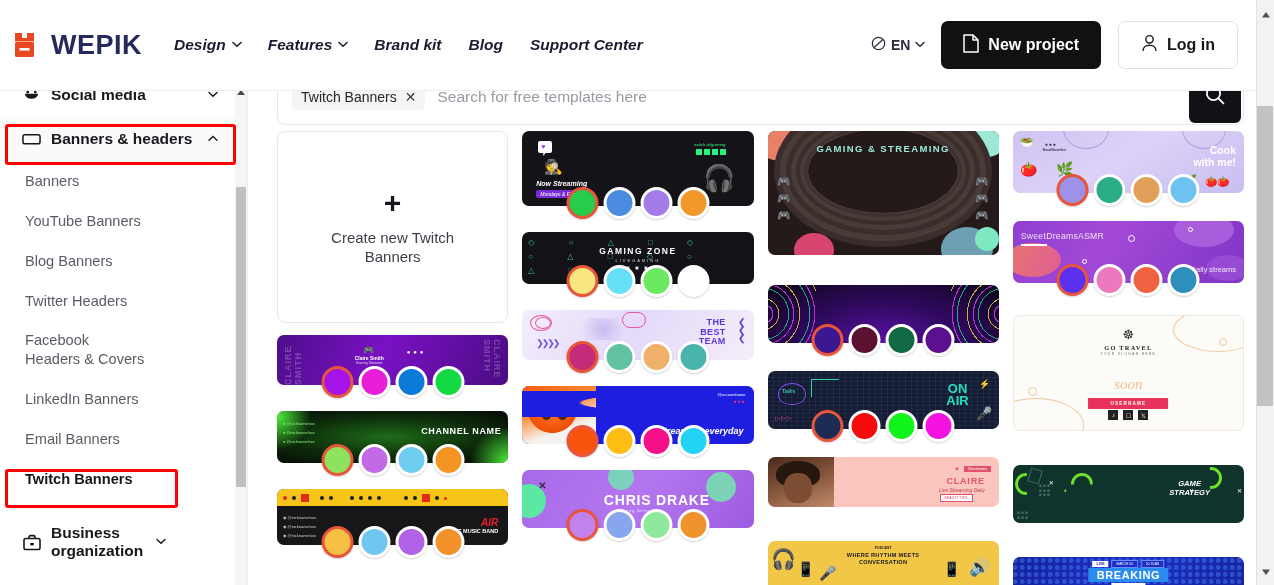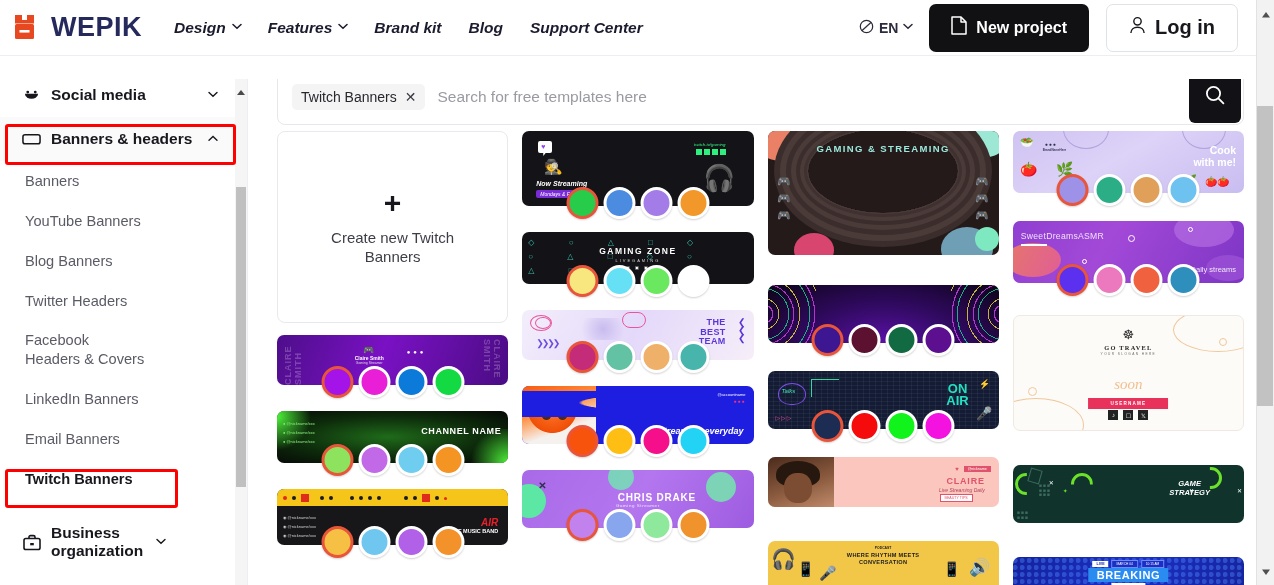--- a/index.html
+++ b/index.html
@@ -8,21 +8,21 @@
     width: 1274px; height: 585px;
     overflow: hidden;
     background: #ffffff;
     font-family: "Liberation Sans", sans-serif;
     color: #1b1b2f;
   }
   .page { position: relative; width: 1274px; height: 585px; overflow: hidden; background:#fff; }
 
   
   .header {
-    position: absolute; top: 0; left: 0; width: 1256px; height: 56px;
+    position: absolute; top: 0; left: 0; width: 1256px; height: 91px;
     background: #fff; border-bottom: 1px solid #eceef1;
     display: flex; align-items: center; padding: 0 18px 0 14px; z-index: 40;
   }
   .logo { display: flex; align-items: center; gap: 9px; margin-right: 32px; }
   .logo-mark { width: 28px; height: 27px; position: relative; display:block; }
   .logo-text {
     font-size: 27px; font-weight: 800; letter-spacing: .5px;
     color: #26295c; font-family: "Liberation Sans", sans-serif;
   }
   .nav { display: flex; align-items: center; gap: 27px; }
@@ -41,21 +41,21 @@
   }
   .btn-new {
     display: flex; align-items: center; justify-content:center; gap: 9px;
     background: #111114; color: #fff; border-radius: 7px;
     height: 48px; padding: 0 22px; font-size: 16px; font-weight: 700; cursor: pointer;
     white-space: nowrap;
   }
   .btn-login {
     display: flex; align-items: center; justify-content:center; gap: 9px;
     background: #fff; color: #17171d; border: 1px solid #dfe2e6; border-radius: 7px;
-    height: 48px; padding: 0 22px; font-size: 20px; font-weight: 600; cursor: pointer;
+    height: 48px; padding: 0 22px; font-size: 16px; font-weight: 600; cursor: pointer;
     white-space: nowrap;
   }
 
   
   .sidebar {
     position: absolute; left: 0; top: 79px; width: 248px; height: 506px;
     background: #fff; border-right: 1px solid #eceef1; overflow: hidden;
   }
   .side-scroll { position: absolute; inset: 0 12px 0 0; padding: 0 0 0 0; }
   .side-group {
@@ -496,21 +496,21 @@
           </div>
         </div>
 
         <div class="tcard" style="margin-top:14px;">
           <div class="tthumb" style="height:58px;background:linear-gradient(120deg,#a96ae8 0%,#b476ef 50%,#9d5ce0 100%);">
             <div style="position:absolute;left:-10px;top:14px;width:34px;height:34px;border-radius:50%;background:#5ce8a4;"></div>
             <div style="position:absolute;left:86px;top:-6px;width:26px;height:26px;border-radius:50%;background:#6fe8b0;opacity:.8;"></div>
             <div style="position:absolute;right:18px;top:2px;width:30px;height:30px;border-radius:50%;background:#74e6ad;opacity:.85;"></div>
             <div style="position:absolute;left:16px;top:10px;font-size:10px;font-weight:800;color:#2f2f4f;">✕</div>
             <div style="position:absolute;left:0;right:0;top:22px;text-align:center;">
-              <div style="font-size:10px;font-weight:800;color:#fff;letter-spacing:.8px;padding-left:38px;">CHRIS DRAKE</div>
+              <div style="font-size:14px;font-weight:800;color:#fff;letter-spacing:.8px;padding-left:38px;">CHRIS DRAKE</div>
               <div style="font-size:4.4px;color:#f0e6fb;letter-spacing:.6px;">Gaming Streamer</div>
             </div>
           </div>
           <div class="swatches">
             <span class="sw first" style="background:#c182ee"></span>
             <span class="sw" style="background:#87a6ee"></span>
             <span class="sw" style="background:#8fe99d"></span>
             <span class="sw" style="background:#f0932d"></span>
           </div>
         </div>

